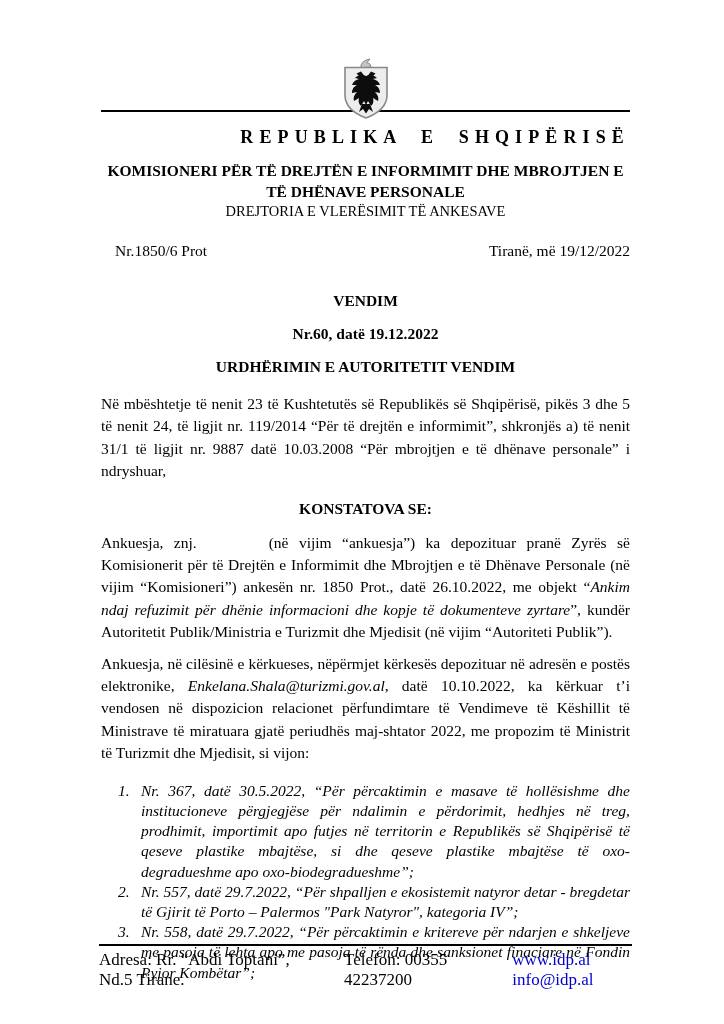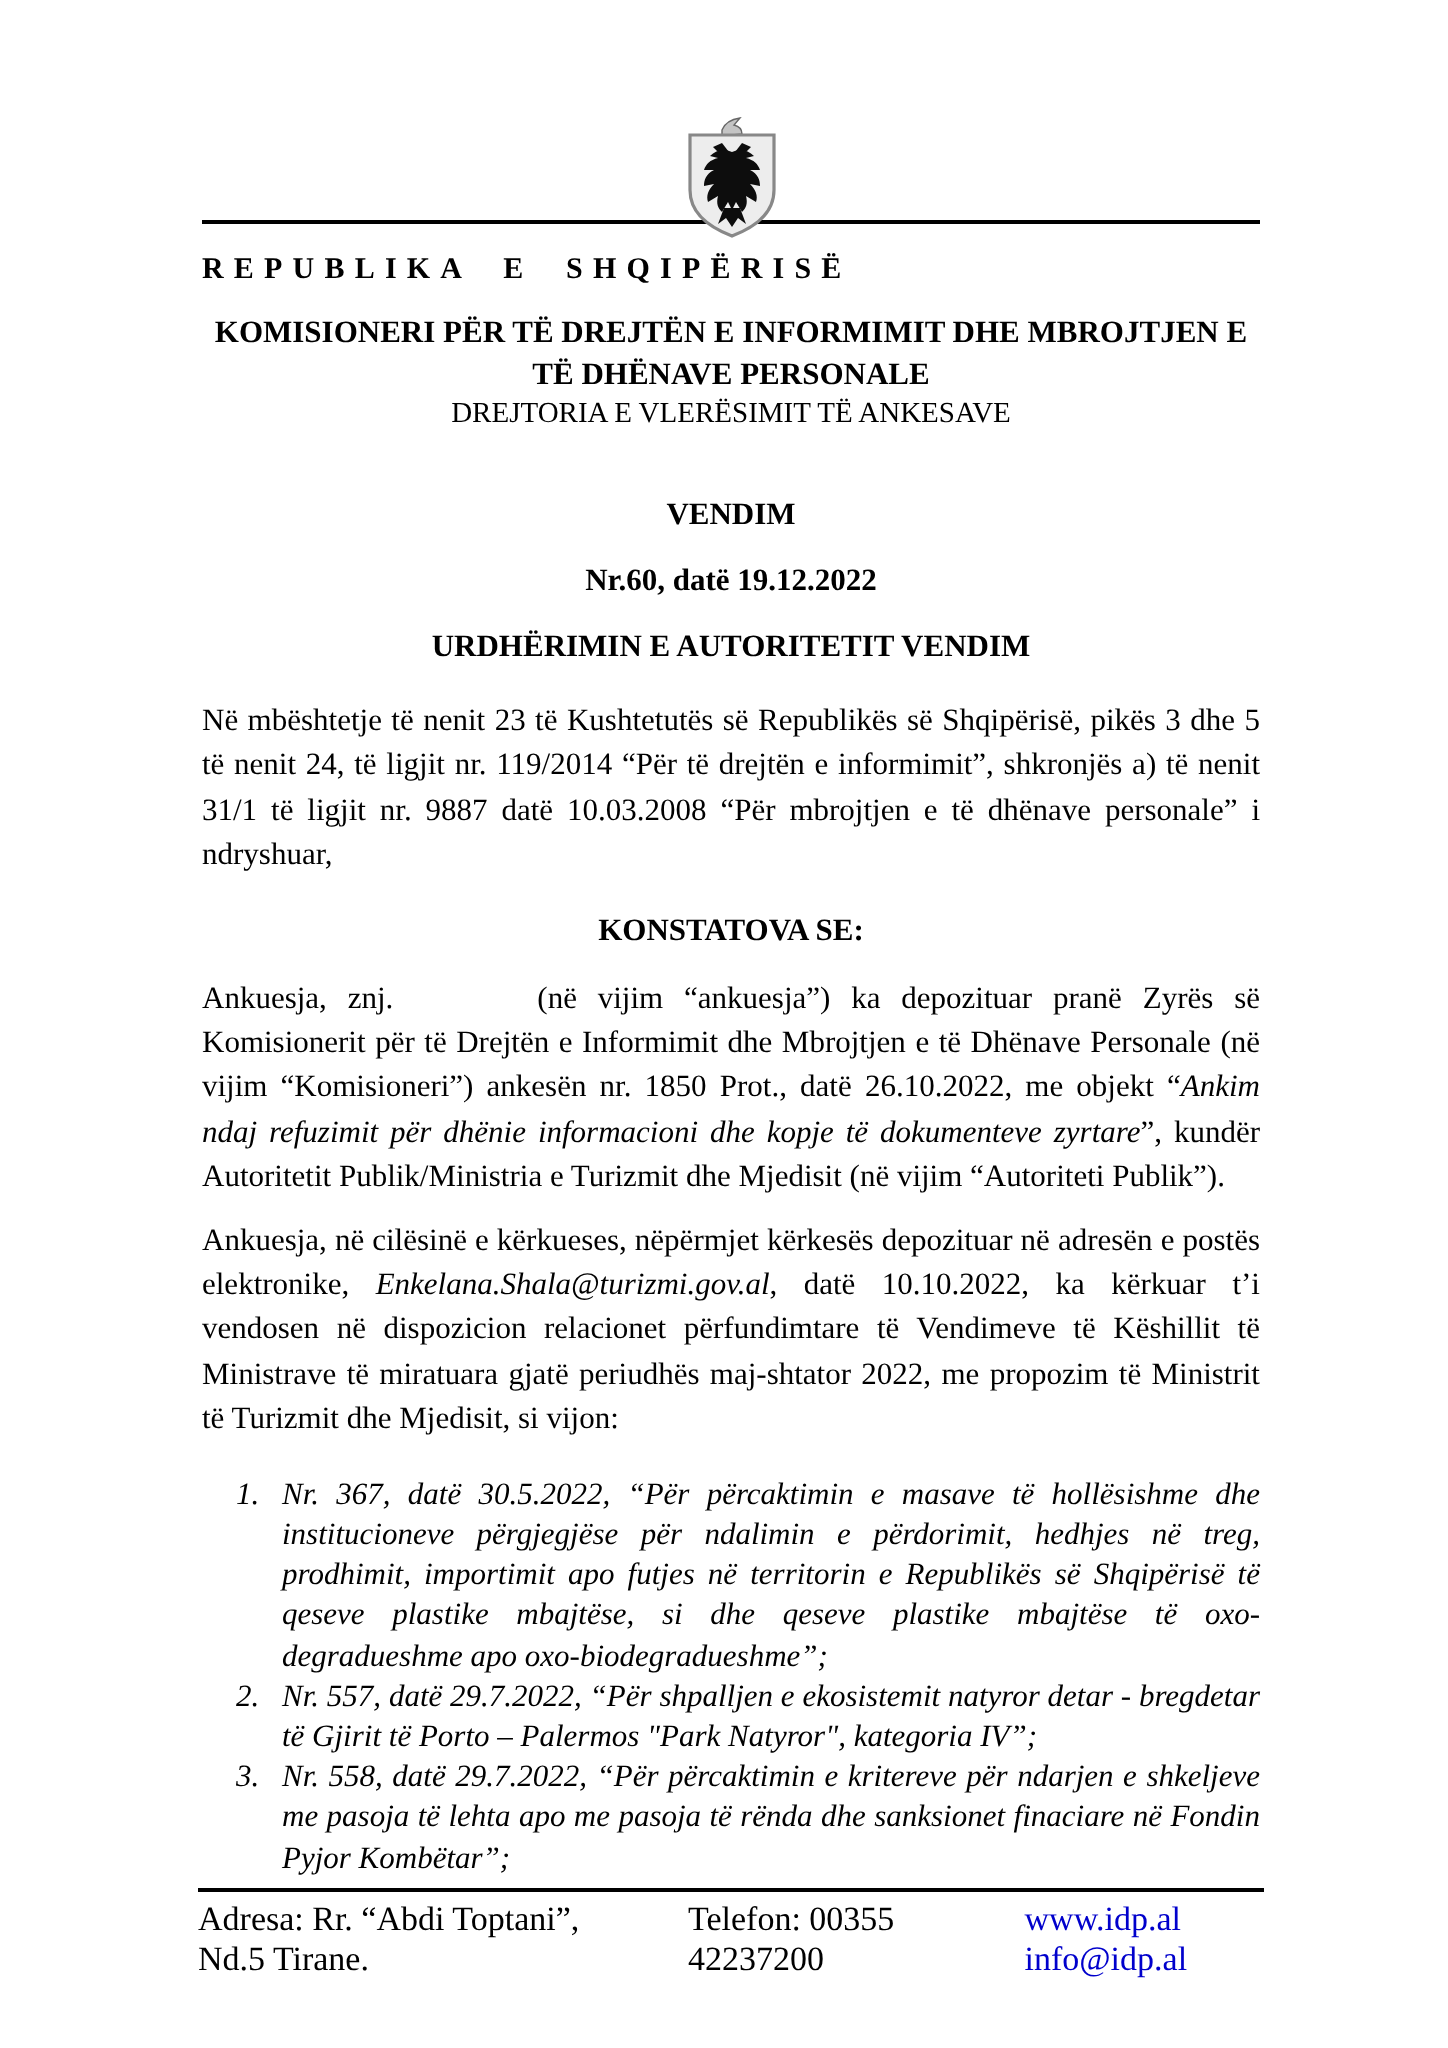--- a/index.html
+++ b/index.html
@@ -15,23 +15,23 @@
   }
   .content { padding: 58px 94px 0 101px; }
 
   
   .emblem-wrap { position: relative; text-align: center; height: 64px; }
   .header-rule { position: absolute; top: 52px; left: 0; right: 0; height: 2px; background: #000; }
   .emblem-svg { position: relative; display: inline-block; }
 
   .republic {
     margin-top: 5px;
-    text-align: left;
+    text-align: right;
     font-weight: bold;
-    font-size: 15px;
+    font-size: 18px;
     letter-spacing: 0.34em;
     word-spacing: 0.5em;
   }
   .institution {
     margin-top: 12px;
     text-align: center;
     font-weight: bold;
     font-size: 15.5px;
     line-height: 21px;
   }
@@ -114,20 +114,24 @@
           <path d="M28,18 C24,16 20,17 17,20 l4,1 c-4,1 -6,3 -7,6 l5,0 c-4,2 -5,5 -5,8 l5,-1 c-3,3 -4,6 -3,9 l5,-3 c-1,4 0,6 2,8 l3,-5 2,4 2,-4 3,5 c2,-2 3,-4 2,-8 l5,3 c1,-3 0,-6 -3,-9 l5,1 c0,-3 -1,-6 -5,-8 l5,0 c-1,-3 -3,-5 -7,-6 l4,-1 c-3,-3 -7,-4 -11,-2 z"></path>
           <path d="M24,46 h8 l3,8 -4,-3 -3,4.5 -3,-4.5 -4,3 z"></path>
         </g>
       </svg>
     </div>
 
     <div class="republic">REPUBLIKA E SHQIPËRISË</div>
     <div class="institution">KOMISIONERI PËR TË DREJTËN E INFORMIMIT DHE MBROJTJEN E TË DHËNAVE PERSONALE</div>
     <div class="directorate">DREJTORIA E VLERËSIMIT TË ANKESAVE</div>
 
+    <div class="meta-row">
+      <span>Nr.1850/6 Prot</span>
+      <span>Tiranë, më 19/12/2022</span>
+    </div>
 
     <div class="center-bold big-gap">VENDIM</div>
     <div class="center-bold">Nr.60, datë 19.12.2022</div>
     <div class="center-bold">URDHËRIMIN E AUTORITETIT VENDIM</div>
 
     <div class="para preamble">Në mbështetje të nenit 23 të Kushtetutës së Republikës së Shqipërisë, pikës 3 dhe 5 të nenit 24, të ligjit nr. 119/2014 “Për të drejtën e informimit”, shkronjës a) të nenit 31/1 të ligjit nr. 9887 datë 10.03.2008 “Për mbrojtjen e të dhënave personale” i ndryshuar,</div>
 
     <div class="center-bold konstatova">KONSTATOVA SE:</div>
 
     <div class="para p1"><span>Ankuesja, znj.</span><span class="redact-gap"></span><span>(në vijim “ankuesja”) ka depozituar pranë Zyrës së Komisionerit për të Drejtën e Informimit dhe Mbrojtjen e të Dhënave Personale (në vijim “Komisioneri”) ankesën nr. 1850 Prot., datë 26.10.2022, me objekt “</span><span class="it">Ankim ndaj refuzimit për dhënie informacioni dhe kopje të dokumenteve zyrtare</span><span>”, kundër Autoritetit Publik/Ministria e Turizmit dhe Mjedisit (në vijim “Autoriteti Publik”).</span></div>

